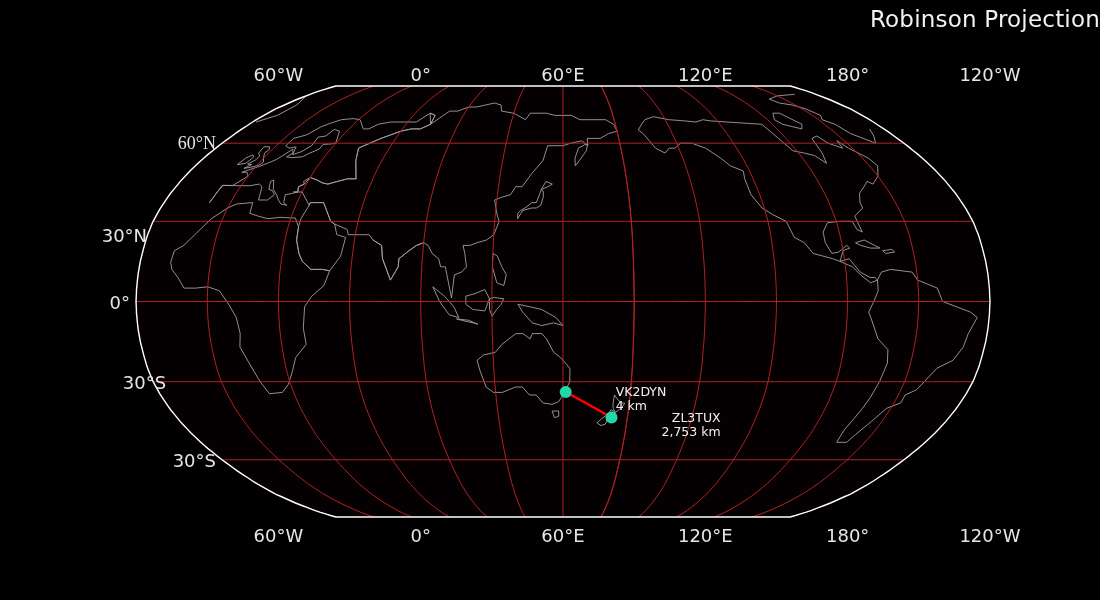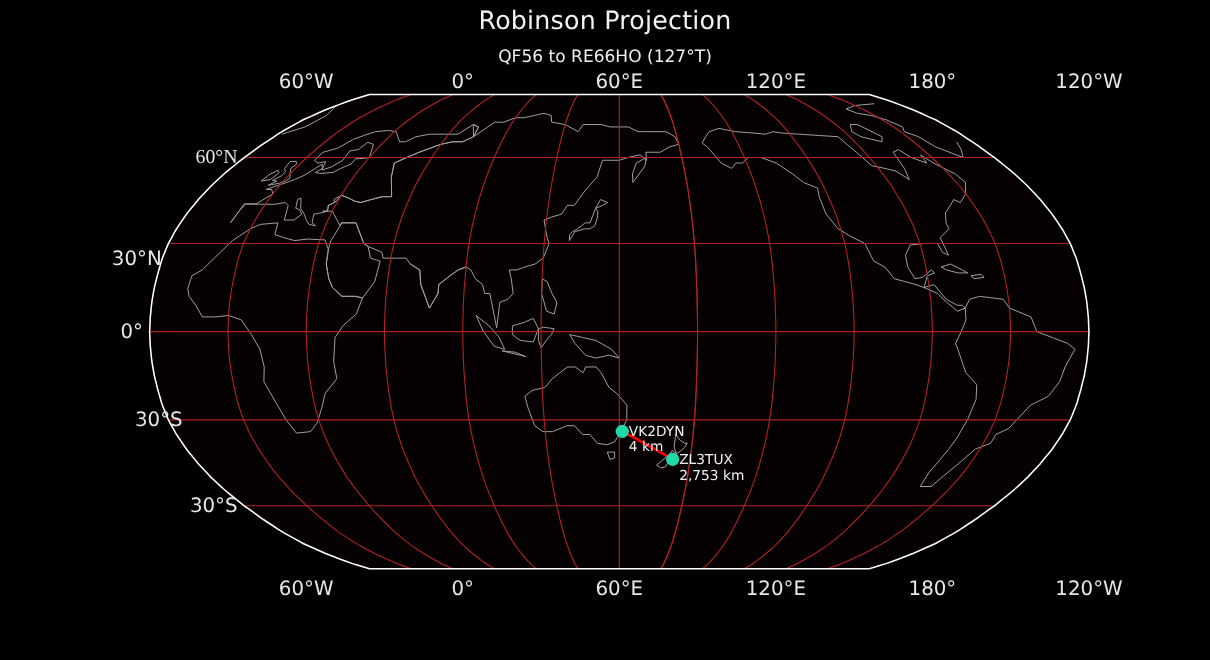--- a/index.html
+++ b/index.html
@@ -1,37 +1,36 @@
 <!DOCTYPE html>
 <html><head>
 <meta charset="utf-8">
 <style>
   html,body{margin:0;padding:0;background:#000;}
   body{width:1100px;height:600px;overflow:hidden;
        font-family:"DejaVu Sans","Liberation Sans",sans-serif;color:#e8e8e8;}
   #fig{position:relative;width:1100px;height:600px;background:#000;}
-  .title{position:absolute;left:0;right:0;top:6px;text-align:center;
+  .title{position:absolute;left:0;right:0;top:6px;text-align:right;
          font-size:23px;color:#f2f2f2;letter-spacing:.2px;}
   .subtitle{position:absolute;left:0;right:0;top:42px;text-align:center;
             font-size:15.5px;color:#ededed;}
   #mapwrap{position:absolute;left:0;top:0;width:1100px;height:600px;}
   svg{display:block;}
   .tick{position:absolute;font-size:18px;color:#e6e6e6;white-space:nowrap;}
   .tick.top{transform:translate(-50%,0);}
   .tick.bot{transform:translate(-50%,0);}
   .tick.left{transform:translate(-100%,-50%);}
   .stationlabel{position:absolute;font-size:12.5px;color:#f0f0f0;
-                line-height:14px;white-space:nowrap;}
+                line-height:14px;white-space:nowrap;margin-left:44px;}
 </style>
 </head>
 <body>
 
 <div id="fig">
   <div class="title">Robinson Projection</div>
-  <div class="subtitle">QF56 to RE66HO (127°T)</div>
   <div id="mapwrap">
       <svg width="1100" height="600">
         <defs>
           <clipPath id="mapclip">
             <polygon points="790.2,86.0 795.4,87.5 800.5,89.1 805.6,90.6 811.5,92.7 817.8,95.1 824.1,97.5 830.5,100.0 837.2,103.0 843.8,106.0 850.5,108.9 856.3,112.2 862.1,115.4 867.9,118.6 873.4,122.0 878.6,125.5 883.9,128.9 889.1,132.4 894.0,136.0 899.0,139.6 904.0,143.2 908.7,146.9 913.3,150.7 918.0,154.4 922.4,158.2 926.6,162.0 930.8,165.9 934.8,169.7 938.4,173.6 942.1,177.5 945.7,181.4 948.9,185.4 952.2,189.4 955.4,193.3 958.3,197.3 961.0,201.3 963.7,205.3 966.3,209.3 968.5,213.3 970.7,217.3 972.9,221.3 974.6,225.3 976.2,229.4 977.9,233.4 979.3,237.4 980.4,241.4 981.6,245.4 982.7,249.4 983.7,253.4 984.7,257.4 985.7,261.4 986.4,265.4 987.1,269.4 987.8,273.4 988.3,277.5 988.7,281.5 989.1,285.5 989.5,289.5 989.6,293.5 989.8,297.5 990.0,301.5 989.8,305.5 989.6,309.5 989.5,313.5 989.1,317.5 988.7,321.5 988.3,325.5 987.8,329.6 987.1,333.6 986.4,337.6 985.7,341.6 984.7,345.6 983.7,349.6 982.7,353.6 981.6,357.6 980.4,361.6 979.3,365.6 977.9,369.6 976.2,373.6 974.6,377.7 972.9,381.7 970.7,385.7 968.5,389.7 966.3,393.7 963.7,397.7 961.0,401.7 958.3,405.7 955.4,409.7 952.2,413.6 948.9,417.6 945.7,421.6 942.1,425.5 938.4,429.4 934.8,433.3 930.8,437.1 926.6,441.0 922.4,444.8 918.0,448.6 913.3,452.3 908.7,456.1 904.0,459.8 899.0,463.4 894.0,467.0 889.1,470.6 883.9,474.1 878.6,477.5 873.4,481.0 867.9,484.4 862.1,487.6 856.3,490.8 850.5,494.1 843.8,497.0 837.2,500.0 830.5,503.0 824.1,505.5 817.8,507.9 811.5,510.3 805.6,512.4 800.5,513.9 795.4,515.5 790.2,517.0 335.8,517.0 330.6,515.5 325.5,513.9 320.4,512.4 314.5,510.3 308.2,507.9 301.9,505.5 295.5,503.0 288.8,500.0 282.2,497.0 275.5,494.1 269.7,490.8 263.9,487.6 258.1,484.4 252.6,481.0 247.4,477.5 242.1,474.1 236.9,470.6 232.0,467.0 227.0,463.4 222.0,459.8 217.3,456.1 212.7,452.3 208.0,448.6 203.6,444.8 199.4,441.0 195.2,437.1 191.2,433.3 187.6,429.4 183.9,425.5 180.3,421.6 177.1,417.6 173.8,413.6 170.6,409.7 167.7,405.7 165.0,401.7 162.3,397.7 159.7,393.7 157.5,389.7 155.3,385.7 153.1,381.7 151.4,377.7 149.8,373.6 148.1,369.6 146.7,365.6 145.6,361.6 144.4,357.6 143.3,353.6 142.3,349.6 141.3,345.6 140.3,341.6 139.6,337.6 138.9,333.6 138.2,329.6 137.7,325.5 137.3,321.5 136.9,317.5 136.5,313.5 136.4,309.5 136.2,305.5 136.0,301.5 136.2,297.5 136.4,293.5 136.5,289.5 136.9,285.5 137.3,281.5 137.7,277.5 138.2,273.4 138.9,269.4 139.6,265.4 140.3,261.4 141.3,257.4 142.3,253.4 143.3,249.4 144.4,245.4 145.6,241.4 146.7,237.4 148.1,233.4 149.8,229.4 151.4,225.3 153.1,221.3 155.3,217.3 157.5,213.3 159.7,209.3 162.3,205.3 165.0,201.3 167.7,197.3 170.6,193.3 173.8,189.4 177.1,185.4 180.3,181.4 183.9,177.5 187.6,173.6 191.2,169.7 195.2,165.9 199.4,162.0 203.6,158.2 208.0,154.4 212.7,150.7 217.3,146.9 222.0,143.2 227.0,139.6 232.0,136.0 236.9,132.4 242.1,128.9 247.4,125.5 252.6,122.0 258.1,118.6 263.9,115.4 269.7,112.2 275.5,108.9 282.2,106.0 288.8,103.0 295.5,100.0 301.9,97.5 308.2,95.1 314.5,92.7 320.4,90.6 325.5,89.1 330.6,87.5 335.8,86.0"></polygon>
           </clipPath>
         </defs>
         <polygon points="790.2,86.0 795.4,87.5 800.5,89.1 805.6,90.6 811.5,92.7 817.8,95.1 824.1,97.5 830.5,100.0 837.2,103.0 843.8,106.0 850.5,108.9 856.3,112.2 862.1,115.4 867.9,118.6 873.4,122.0 878.6,125.5 883.9,128.9 889.1,132.4 894.0,136.0 899.0,139.6 904.0,143.2 908.7,146.9 913.3,150.7 918.0,154.4 922.4,158.2 926.6,162.0 930.8,165.9 934.8,169.7 938.4,173.6 942.1,177.5 945.7,181.4 948.9,185.4 952.2,189.4 955.4,193.3 958.3,197.3 961.0,201.3 963.7,205.3 966.3,209.3 968.5,213.3 970.7,217.3 972.9,221.3 974.6,225.3 976.2,229.4 977.9,233.4 979.3,237.4 980.4,241.4 981.6,245.4 982.7,249.4 983.7,253.4 984.7,257.4 985.7,261.4 986.4,265.4 987.1,269.4 987.8,273.4 988.3,277.5 988.7,281.5 989.1,285.5 989.5,289.5 989.6,293.5 989.8,297.5 990.0,301.5 989.8,305.5 989.6,309.5 989.5,313.5 989.1,317.5 988.7,321.5 988.3,325.5 987.8,329.6 987.1,333.6 986.4,337.6 985.7,341.6 984.7,345.6 983.7,349.6 982.7,353.6 981.6,357.6 980.4,361.6 979.3,365.6 977.9,369.6 976.2,373.6 974.6,377.7 972.9,381.7 970.7,385.7 968.5,389.7 966.3,393.7 963.7,397.7 961.0,401.7 958.3,405.7 955.4,409.7 952.2,413.6 948.9,417.6 945.7,421.6 942.1,425.5 938.4,429.4 934.8,433.3 930.8,437.1 926.6,441.0 922.4,444.8 918.0,448.6 913.3,452.3 908.7,456.1 904.0,459.8 899.0,463.4 894.0,467.0 889.1,470.6 883.9,474.1 878.6,477.5 873.4,481.0 867.9,484.4 862.1,487.6 856.3,490.8 850.5,494.1 843.8,497.0 837.2,500.0 830.5,503.0 824.1,505.5 817.8,507.9 811.5,510.3 805.6,512.4 800.5,513.9 795.4,515.5 790.2,517.0 335.8,517.0 330.6,515.5 325.5,513.9 320.4,512.4 314.5,510.3 308.2,507.9 301.9,505.5 295.5,503.0 288.8,500.0 282.2,497.0 275.5,494.1 269.7,490.8 263.9,487.6 258.1,484.4 252.6,481.0 247.4,477.5 242.1,474.1 236.9,470.6 232.0,467.0 227.0,463.4 222.0,459.8 217.3,456.1 212.7,452.3 208.0,448.6 203.6,444.8 199.4,441.0 195.2,437.1 191.2,433.3 187.6,429.4 183.9,425.5 180.3,421.6 177.1,417.6 173.8,413.6 170.6,409.7 167.7,405.7 165.0,401.7 162.3,397.7 159.7,393.7 157.5,389.7 155.3,385.7 153.1,381.7 151.4,377.7 149.8,373.6 148.1,369.6 146.7,365.6 145.6,361.6 144.4,357.6 143.3,353.6 142.3,349.6 141.3,345.6 140.3,341.6 139.6,337.6 138.9,333.6 138.2,329.6 137.7,325.5 137.3,321.5 136.9,317.5 136.5,313.5 136.4,309.5 136.2,305.5 136.0,301.5 136.2,297.5 136.4,293.5 136.5,289.5 136.9,285.5 137.3,281.5 137.7,277.5 138.2,273.4 138.9,269.4 139.6,265.4 140.3,261.4 141.3,257.4 142.3,253.4 143.3,249.4 144.4,245.4 145.6,241.4 146.7,237.4 148.1,233.4 149.8,229.4 151.4,225.3 153.1,221.3 155.3,217.3 157.5,213.3 159.7,209.3 162.3,205.3 165.0,201.3 167.7,197.3 170.6,193.3 173.8,189.4 177.1,185.4 180.3,181.4 183.9,177.5 187.6,173.6 191.2,169.7 195.2,165.9 199.4,162.0 203.6,158.2 208.0,154.4 212.7,150.7 217.3,146.9 222.0,143.2 227.0,139.6 232.0,136.0 236.9,132.4 242.1,128.9 247.4,125.5 252.6,122.0 258.1,118.6 263.9,115.4 269.7,112.2 275.5,108.9 282.2,106.0 288.8,103.0 295.5,100.0 301.9,97.5 308.2,95.1 314.5,92.7 320.4,90.6 325.5,89.1 330.6,87.5 335.8,86.0" fill="#050103"></polygon>
         <g clip-path="url(#mapclip)">
           <polyline points="170.7,262.2 174.4,250.7 183.9,245.4 194.8,234.7 211.3,218.7 227.6,208.0 236.5,204.0 252.7,202.6 249.9,213.3 257.8,216.0 268.0,218.7 279.9,217.3 295.4,218.1 298.5,226.7 296.6,240.0 298.9,253.4 302.3,261.4 310.9,269.4 322.7,269.4 329.6,270.8 323.9,285.5 311.7,296.2 304.6,306.8 303.3,328.2 306.2,344.3 295.6,357.6 292.5,371.0 288.4,384.3 282.4,392.4 269.5,393.7 260.1,381.7 249.1,363.0 239.9,346.9 240.2,333.6 236.3,317.5 228.6,304.2 219.4,290.8 207.8,286.8 195.8,288.1 184.0,288.1 177.9,277.5 171.9,269.4 170.7,262.2" fill="none" stroke="#a0a0a0" stroke-width="0.9" stroke-linejoin="round"></polyline>
@@ -101,17 +100,17 @@
     <div class="tick bot" style="left: 278.333px; top: 525px;">60°W</div>
     <div class="tick left" style="left: 215.998px; top: 143.194px; font-family: Liberation Serif, serif;">60°N</div>
     <div class="tick left" style="left: 147.08px; top: 235px;">30°N</div>
     <div class="tick left" style="left: 130px; top: 301.5px;">0°</div>
     <div class="tick left" style="left: 147.08px; top: 381.666px; margin-left: 19px;">30°S</div>
     <div class="tick left" style="left: 215.998px; top: 459.806px;">30°S</div>
     <div class="stationlabel" style="left: 571.694px; top: 385.088px;">
       <div>VK2DYN</div>
       <div>4 km</div>
     </div>
-    <div class="stationlabel" style="left: 617.456px; top: 410.592px;">
+    <div class="stationlabel" style="left: 617.456px; top: 410.592px; text-align: right;">
       <div>ZL3TUX</div>
       <div>2,753 km</div>
     </div>
   </div>
 
 </body></html>

